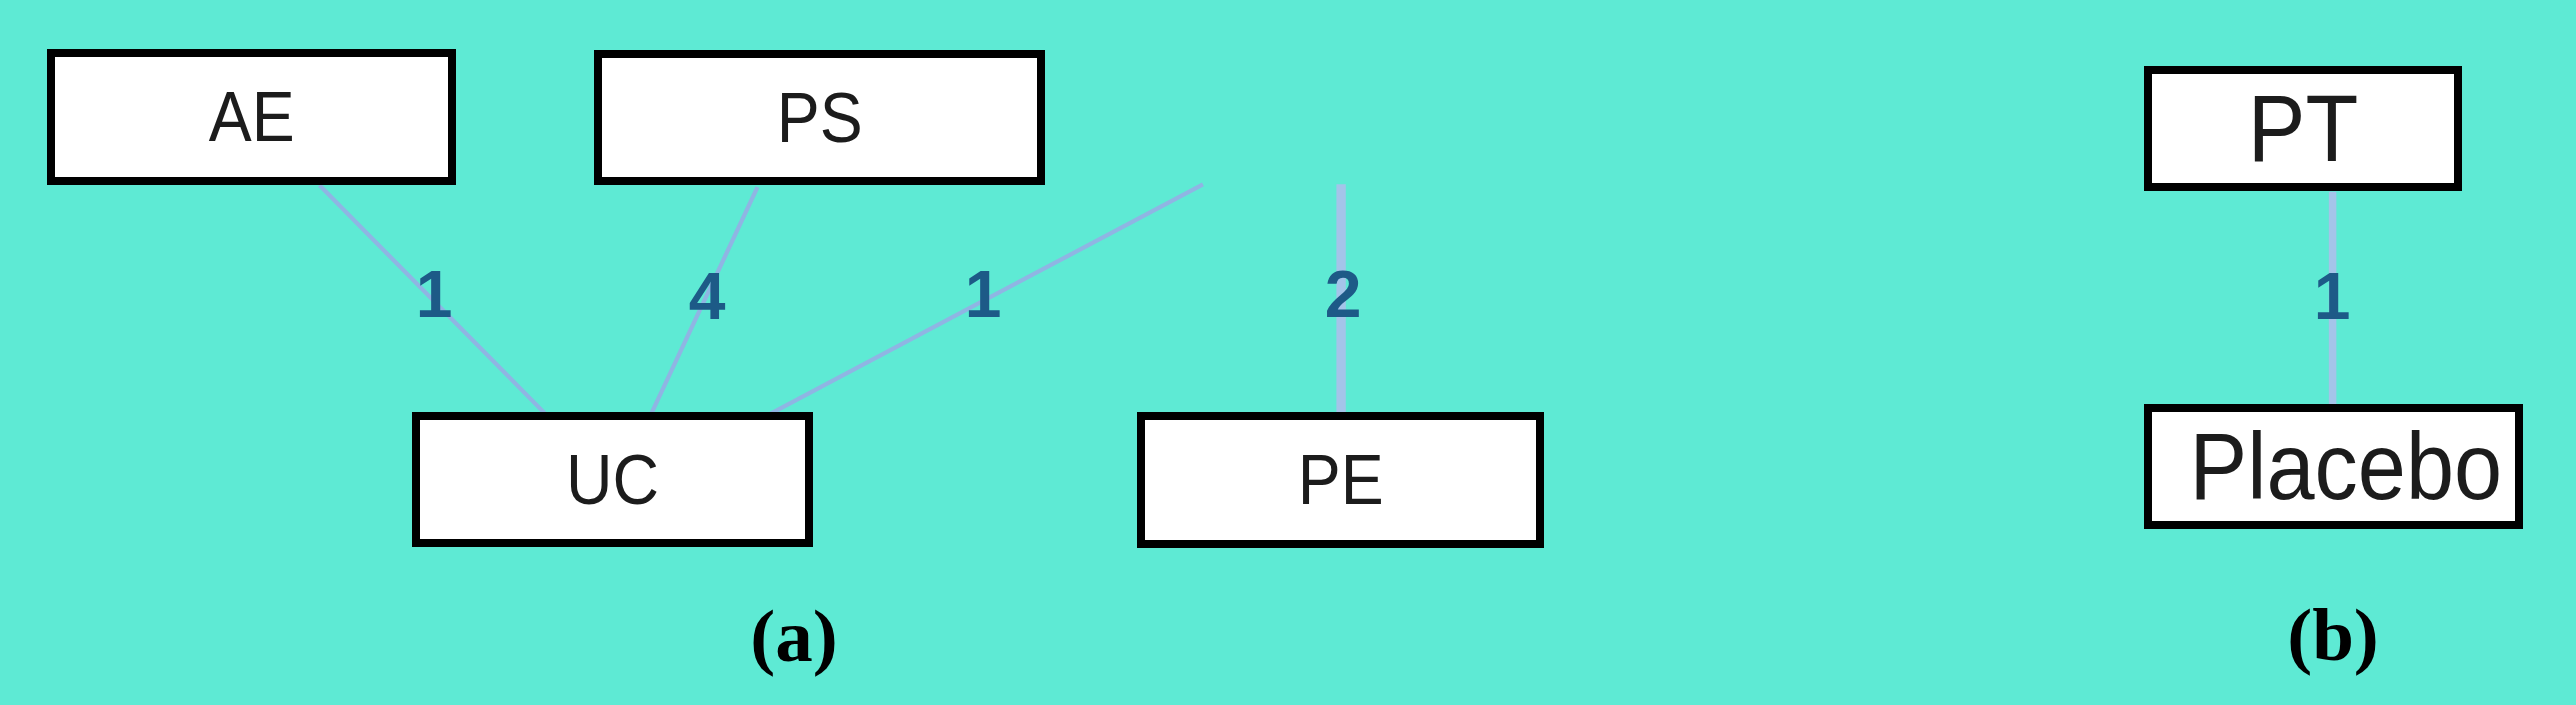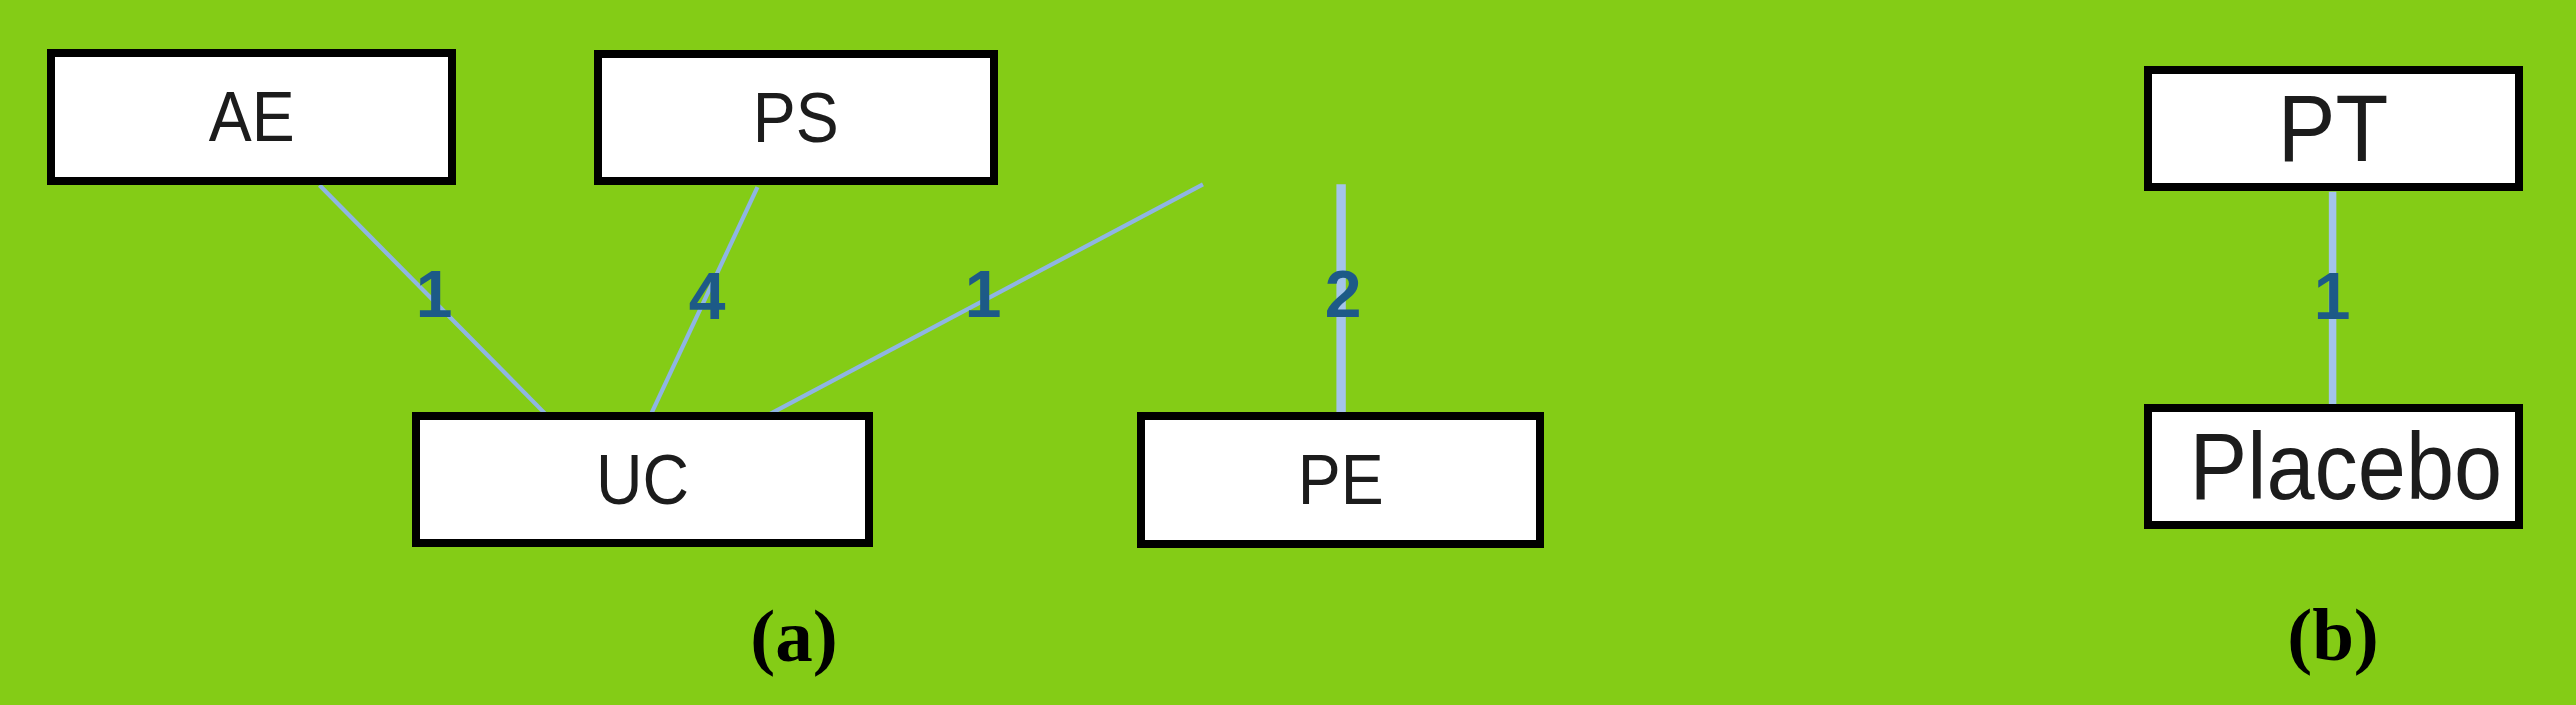--- a/index.html
+++ b/index.html
@@ -1,19 +1,19 @@
 <!DOCTYPE html>
 <html style="font-size:15px"><head>
 <meta charset="utf-8">
 <style>
   html,body{margin:0;padding:0;background:#ffffff;}
   #stage{
     position:relative;
     width:2576px;height:706px;
-    background:#84cc16;
+    background:#5eead4;
     font-family:"Liberation Sans", sans-serif;
     overflow:hidden;
   }
   #edges{position:absolute;left:0;top:0;width:2576px;height:706px;}
   .node{
     position:absolute;
     box-sizing:border-box;
     border:8.5px solid #000000;
     background:#ffffff;
     display:flex;align-items:center;justify-content:center;
@@ -57,31 +57,31 @@
     <line x1="340" y1="197" x2="580" y2="440" stroke="#8FB5E3" stroke-width="4.5"></line>
     <line x1="806" y1="199" x2="693" y2="440" stroke="#8FB5E3" stroke-width="4.5"></line>
     <line x1="1280" y1="196" x2="820" y2="440" stroke="#8FB5E3" stroke-width="4.5"></line>
     <line x1="1427" y1="196" x2="1427" y2="440" stroke="#A4C4E9" stroke-width="10"></line>
     <line x1="2482" y1="204" x2="2482" y2="432" stroke="#A4C4E9" stroke-width="8"></line>
   </svg>
 
   <div class="node panel-a-node" style="left:47px;  top:49px;  width:409px; height:136px;">
     <span class="node-label">AE</span>
   </div>
-  <div class="node panel-a-node" style="left:594px; top:50px;  width:404px; height:135px;">
+  <div class="node panel-a-node" style="left:594px; top:50px;  width:451px; height:135px;">
     <span class="node-label">PS</span>
   </div>
-  <div class="node panel-a-node" style="left:412px; top:412px; width:461px; height:135px;justify-content:center;">
+  <div class="node panel-a-node" style="left:412px; top:412px; width:401px; height:135px;justify-content:center;">
     <span class="node-label">UC</span>
   </div>
   <div class="node panel-a-node" style="left:1137px;top:412px; width:407px; height:136px;">
     <span class="node-label">PE</span>
   </div>
 
-  <div class="node panel-b-node" style="left:2144px;top:66px;  width:379px; height:125px;">
+  <div class="node panel-b-node" style="left:2144px;top:66px;  width:318px; height:125px;">
     <span class="node-label">PT</span>
   </div>
   <div class="node panel-b-node" style="left:2144px;top:404px; width:379px; height:125px;padding-left:24px;">
     <span class="node-label">Placebo</span>
   </div>
 
   <div class="edge-label" style="left:434px;  top:294px;">1</div>
   <div class="edge-label" style="left:707px;  top:296px;">4</div>
   <div class="edge-label" style="left:983px; top:294px;">1</div>
   <div class="edge-label" style="left:1343px; top:294px;">2</div>

